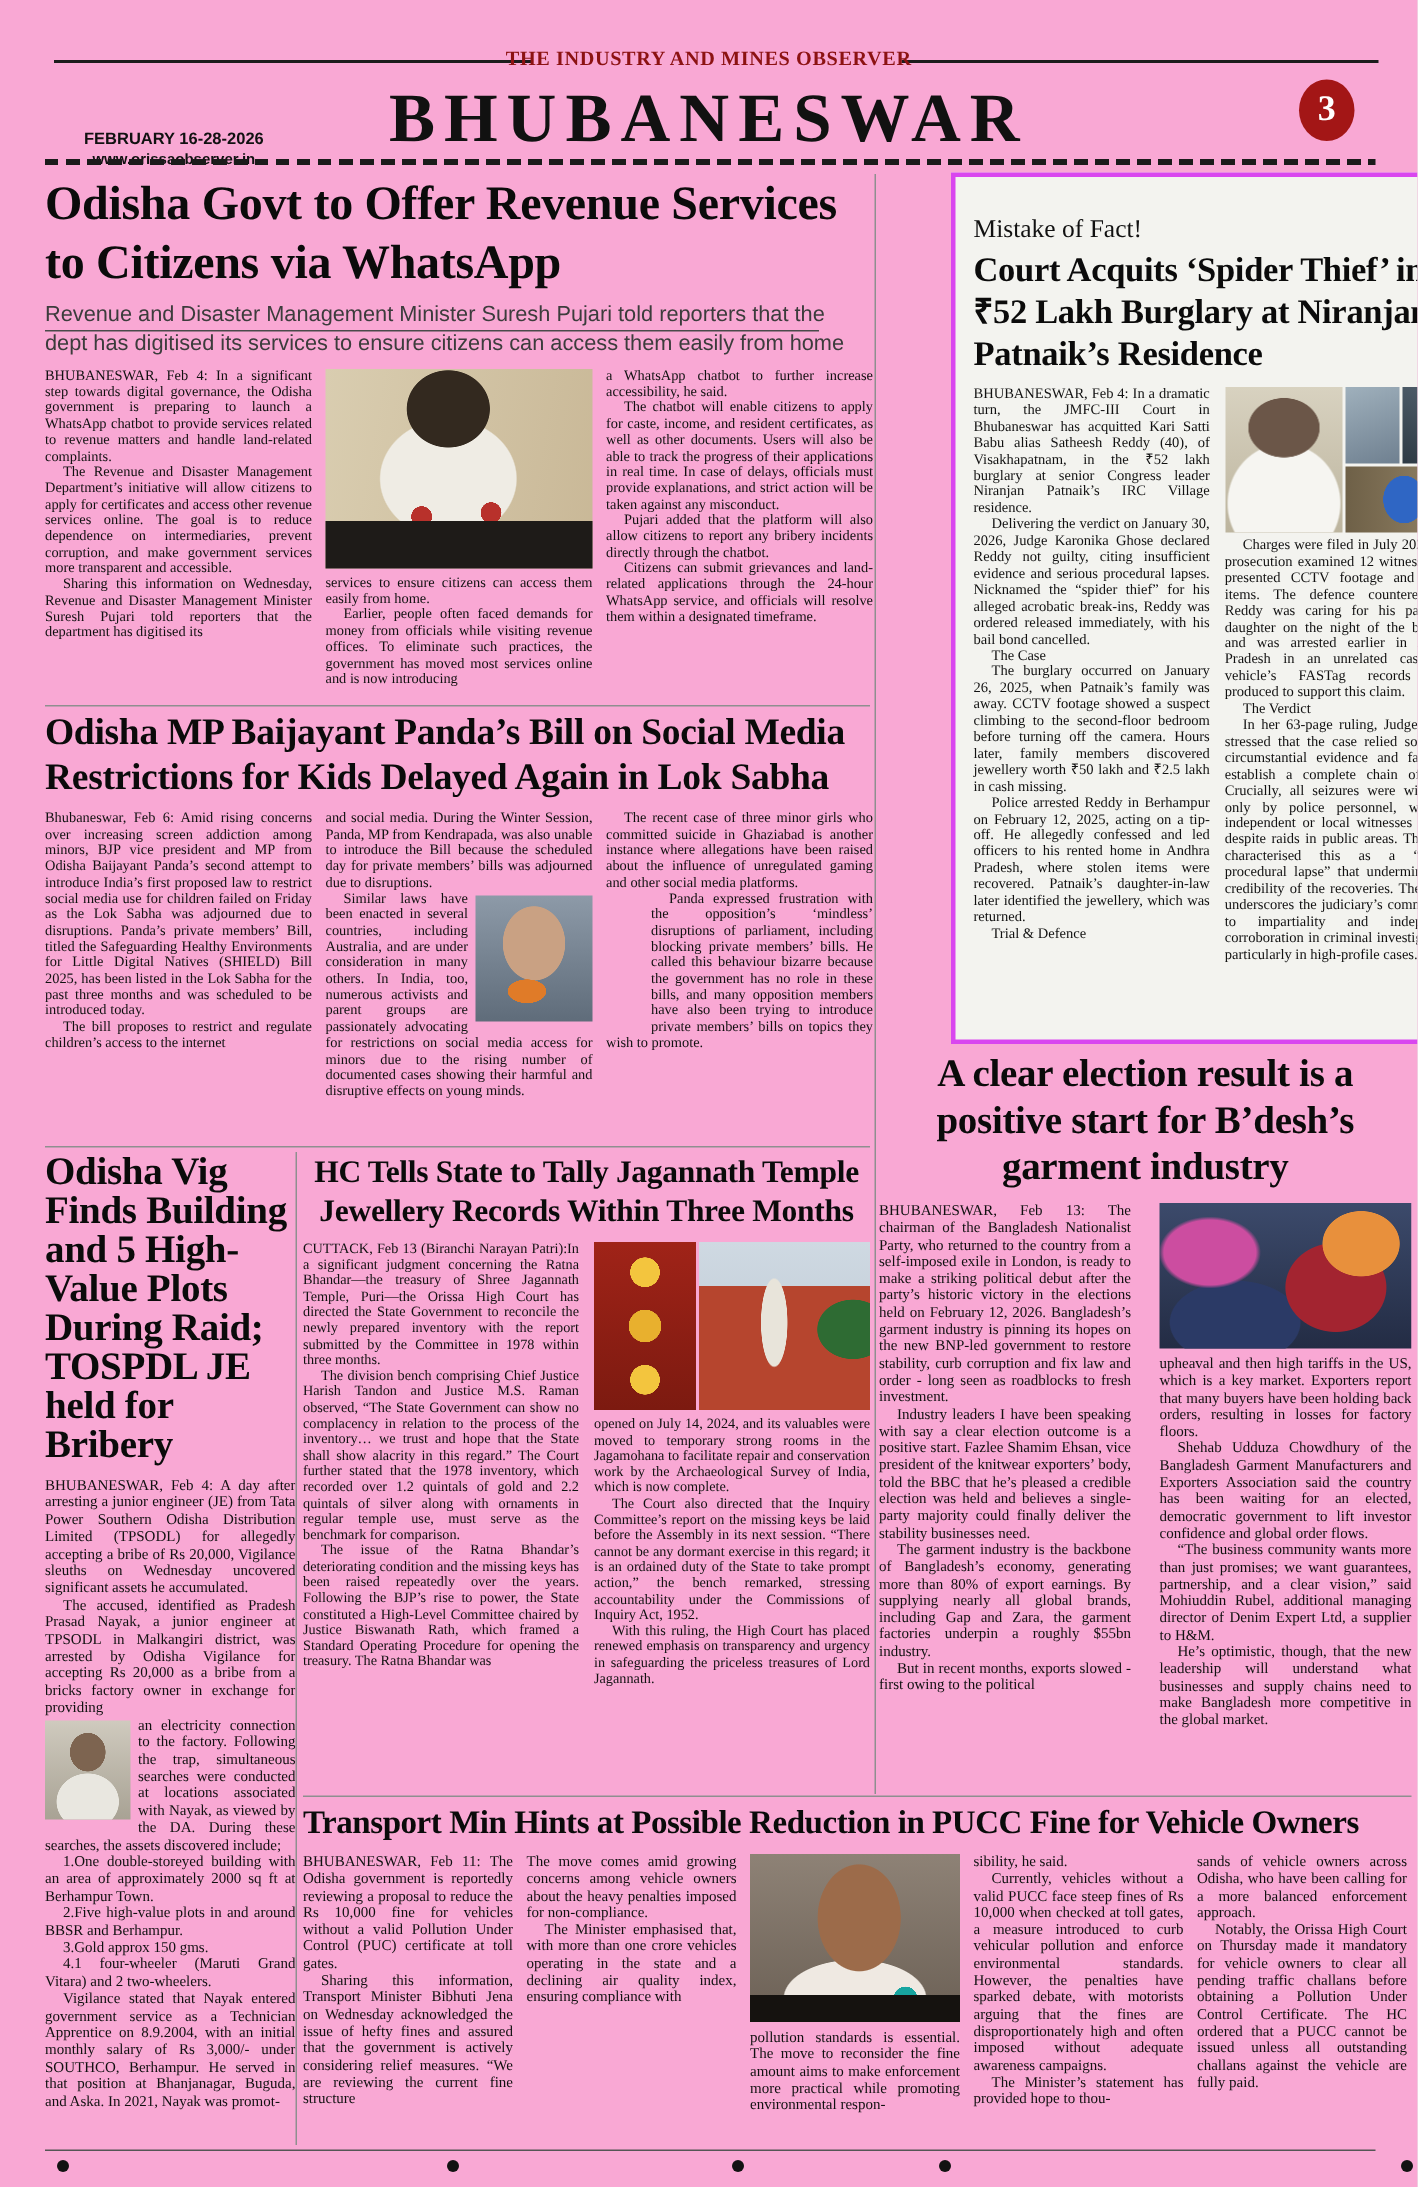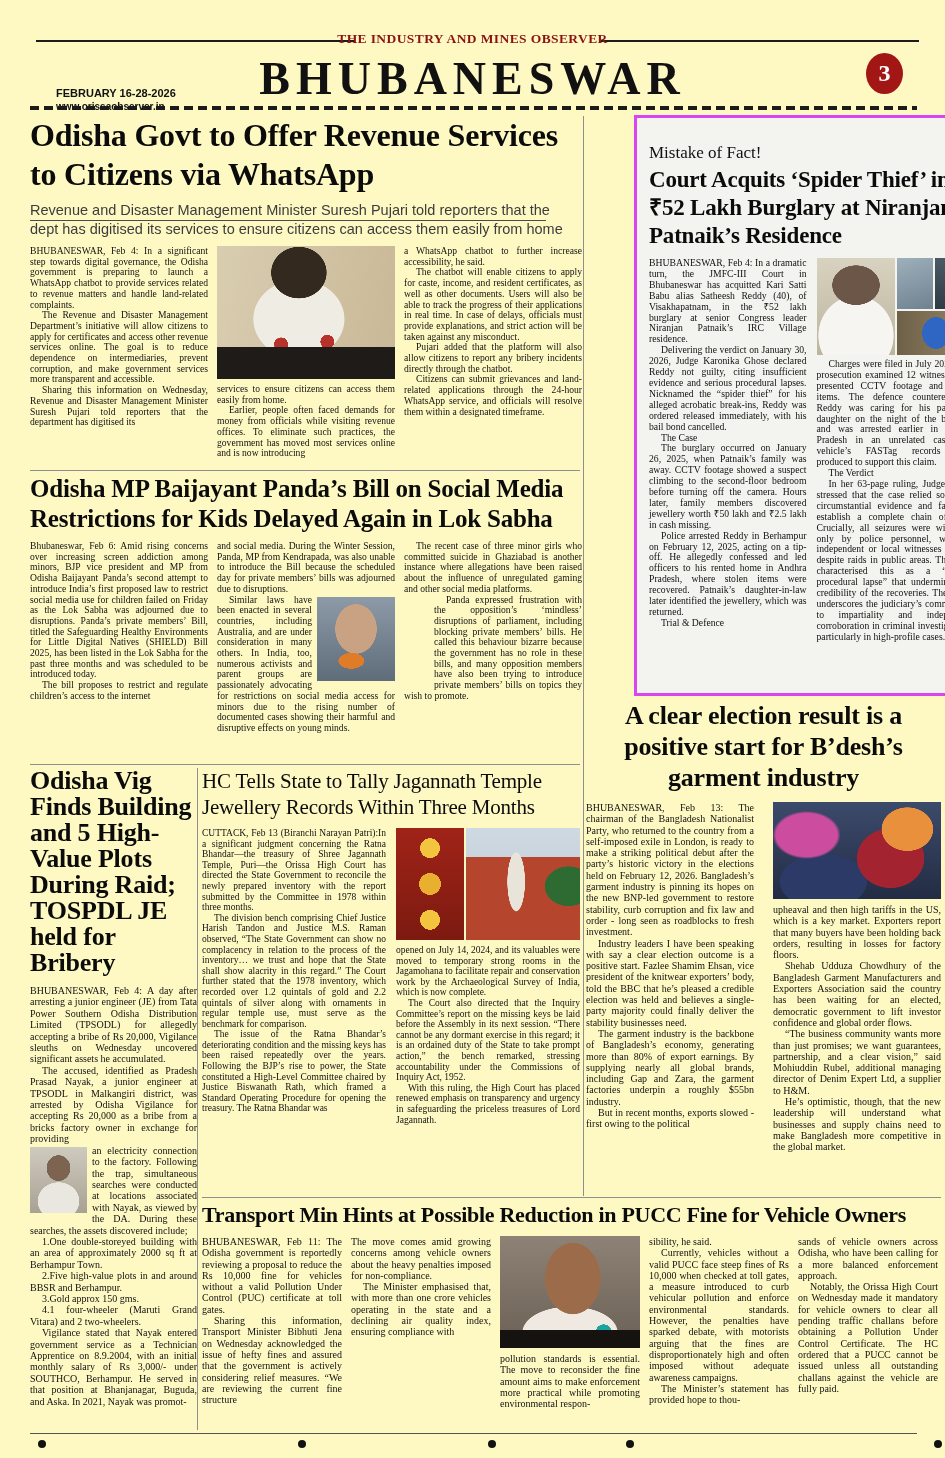--- a/index.html
+++ b/index.html
@@ -1,25 +1,25 @@
 <!DOCTYPE html>
 <html lang="en"><head>
 <meta charset="utf-8">
 <style>
   html,body{margin:0;padding:0;background:#e9e9e9;}
-  .page{position:relative;width:945px;height:1458px;margin:0 auto;background:#fef9c3;
+  .page{position:relative;width:945px;height:1458px;margin:0 auto;background:#f9a8d4;
         font-family:"Liberation Serif", serif;color:#111;overflow:hidden;}
 
   
   .mast-line{position:absolute;top:40px;height:2px;background:#1c1c1c;}
   .mast-line.left{left:36px;width:318px;}
   .mast-line.right{right:26px;width:318px;}
   .masthead{position:absolute;top:31px;left:0;right:0;text-align:center;
             color:#8c1212;font-weight:bold;font-size:13.5px;letter-spacing:.4px;}
-  .dateblock{position:absolute;left:56px;top:87px;font-family:"Liberation Sans",sans-serif;line-height:1.25;}
+  .dateblock{position:absolute;left:56px;top:87px;font-family:"Liberation Sans",sans-serif;line-height:1.25;text-align:center;}
   .dateblock .date{font-size:11px;font-weight:bold;}
   .dateblock .site{font-size:10px;font-weight:bold;}
   .edition{position:absolute;top:52px;left:0;right:0;text-align:center;
            font-size:46px;font-weight:bold;letter-spacing:6px;}
   .page-circle{position:absolute;right:42px;top:53px;width:37px;height:41px;border-radius:50%;
                background:#a31616;color:#fff;text-align:center;line-height:41px;
                font-size:24px;font-weight:bold;}
   .dash-rule{position:absolute;top:106px;left:30px;right:28px;height:4px;
              background:repeating-linear-gradient(90deg,#1b1b1b 0 9px,transparent 9px 14px);}
 
@@ -102,21 +102,21 @@
   #vigilance{left:30px;top:768px;width:167px;height:662px;}
   #vigilance .headline{font-size:26px;line-height:26px;}
   #vigilance .body{margin-top:9px;font-size:10px;line-height:11.4px;text-align:justify;}
   .ph-vig-man{float:left;width:57px;height:66px;margin:2px 5px 1px 0;
     background:radial-gradient(ellipse 12px 13px at 50% 32%, #7d6450 98%, transparent),
                radial-gradient(ellipse 21px 19px at 50% 82%, #e9e7e0 98%, transparent),
                linear-gradient(#cfcabe,#a8a294);}
 
   
   #temple{left:202px;top:768px;width:378px;height:428px;}
-  #temple .headline{font-size:21px;line-height:26px;font-weight:normal;text-align:left;}
+  #temple .headline{font-size:21px;line-height:26px;font-weight:bold;text-align:center;}
   #temple .cols{margin-top:8px;gap:10px;height:362px;}
   #temple .col{width:184px;font-size:9.5px;line-height:10.6px;}
   .ph-temple{height:112px;margin-bottom:5px;display:flex;gap:2px;}
   .pt-deity{width:37%;
     background:radial-gradient(circle 10px at 50% 18%, #f3c53e 98%, transparent),
                radial-gradient(circle 11px at 50% 50%, #e8b02e 98%, transparent),
                radial-gradient(circle 10px at 50% 82%, #f3c53e 98%, transparent),
                linear-gradient(#a02318,#7c1a10);}
   .pt-hc{flex:1;
     background:radial-gradient(ellipse 24px 20px at 90% 52%, #2e6b33 98%, transparent),
@@ -324,21 +324,21 @@
             <p class="para">pollution standards is essential. The move to reconsider the fine amount aims to make enforcement more practical while promoting environmental respon-</p>
           </div>
       </div>
       <div class="col">
           <p class="para">sibility, he said.</p>
           <p class="para">Currently, vehicles without a valid PUCC face steep fines of Rs 10,000 when checked at toll gates, a measure introduced to curb vehicular pollution and enforce environmental standards. However, the penalties have sparked debate, with motorists arguing that the fines are disproportionately high and often imposed without adequate awareness campaigns.</p>
           <p class="para">The Minister’s statement has provided hope to thou-</p>
         </div>
       <div class="col">
           <p class="para">sands of vehicle owners across Odisha, who have been calling for a more balanced enforcement approach.</p>
-          <p class="para">Notably, the Orissa High Court on Wednesday made it mandatory for vehicle owners to clear all pending traffic challans before obtaining a Pollution Under Control Certificate. The HC ordered that a PUCC cannot be issued unless all outstanding challans against the vehicle are fully paid.</p>
+          <p class="para">Notably, the Orissa High Court on Thursday made it mandatory for vehicle owners to clear all pending traffic challans before obtaining a Pollution Under Control Certificate. The HC ordered that a PUCC cannot be issued unless all outstanding challans against the vehicle are fully paid.</p>
         </div>
     </div>
   </section>
 
   <div class="h-rule" style="left:30px;top:470px;width:550px;"></div>
   <div class="h-rule" style="left:30px;top:764px;width:550px;"></div>
   <div class="h-rule" style="left:202px;top:1197px;width:739px;"></div>
   <div class="v-rule" style="left:583px;top:116px;height:1080px;"></div>
   <div class="v-rule" style="left:197px;top:768px;height:662px;"></div>
 

